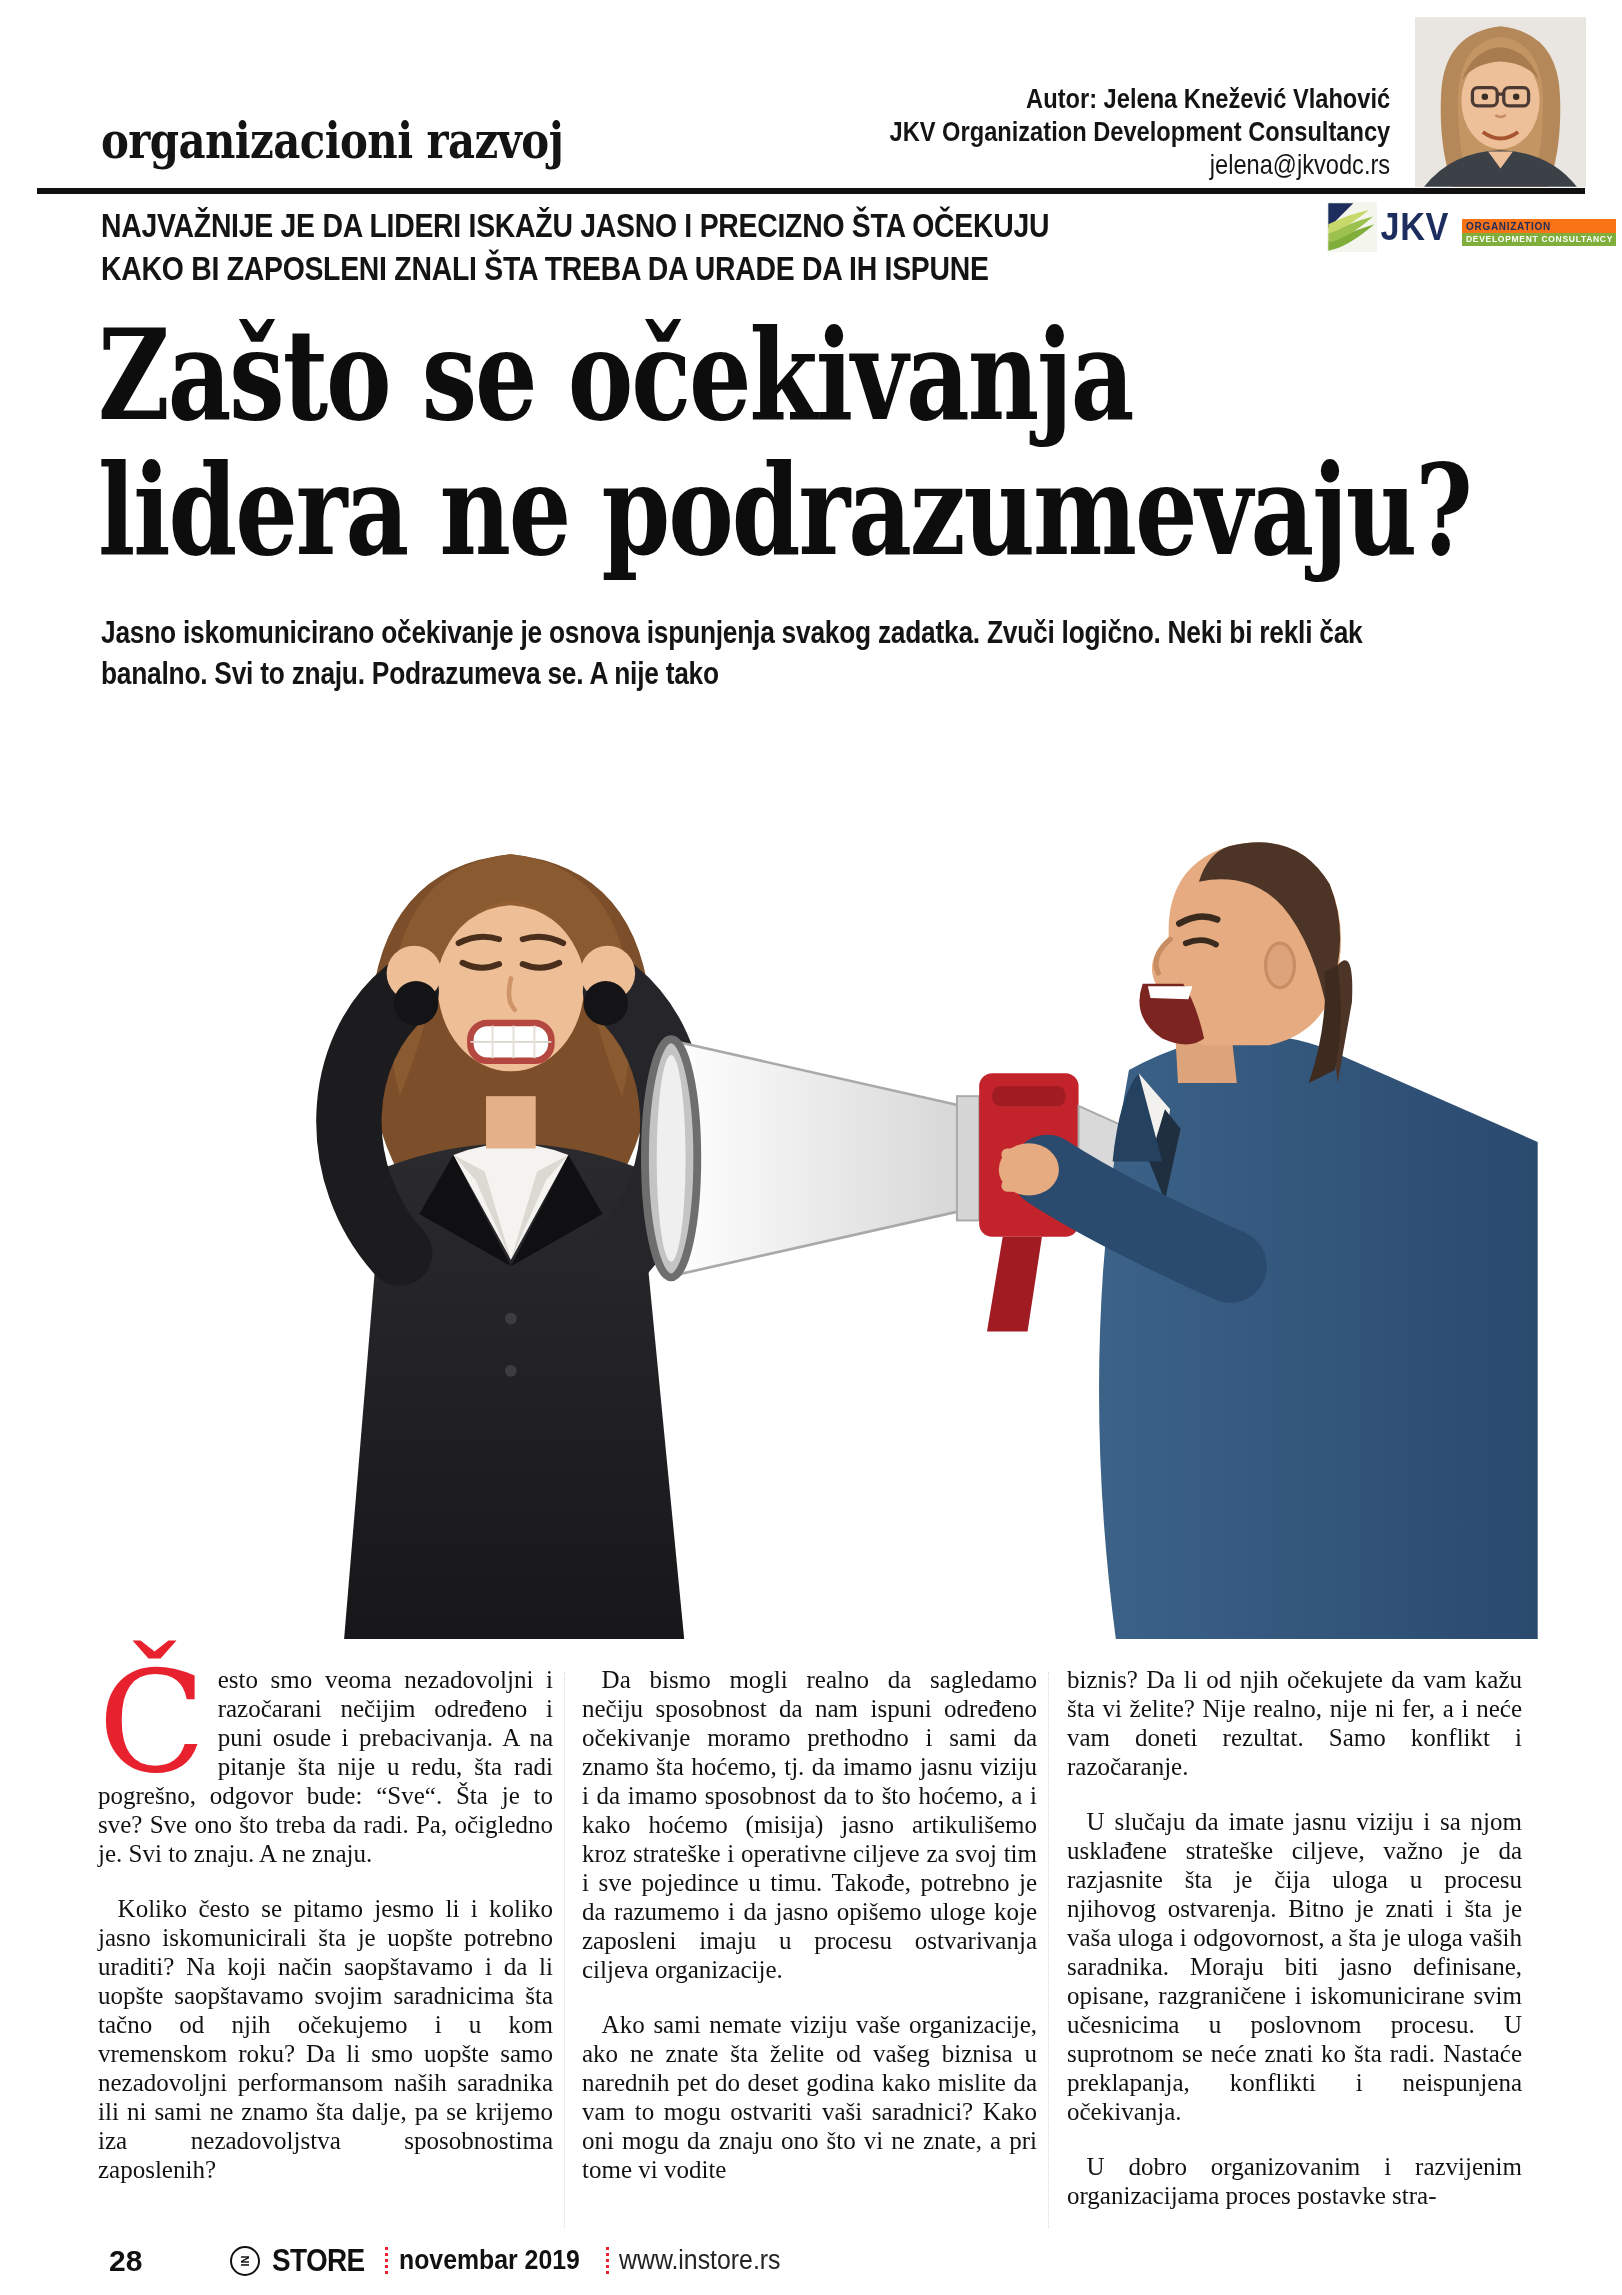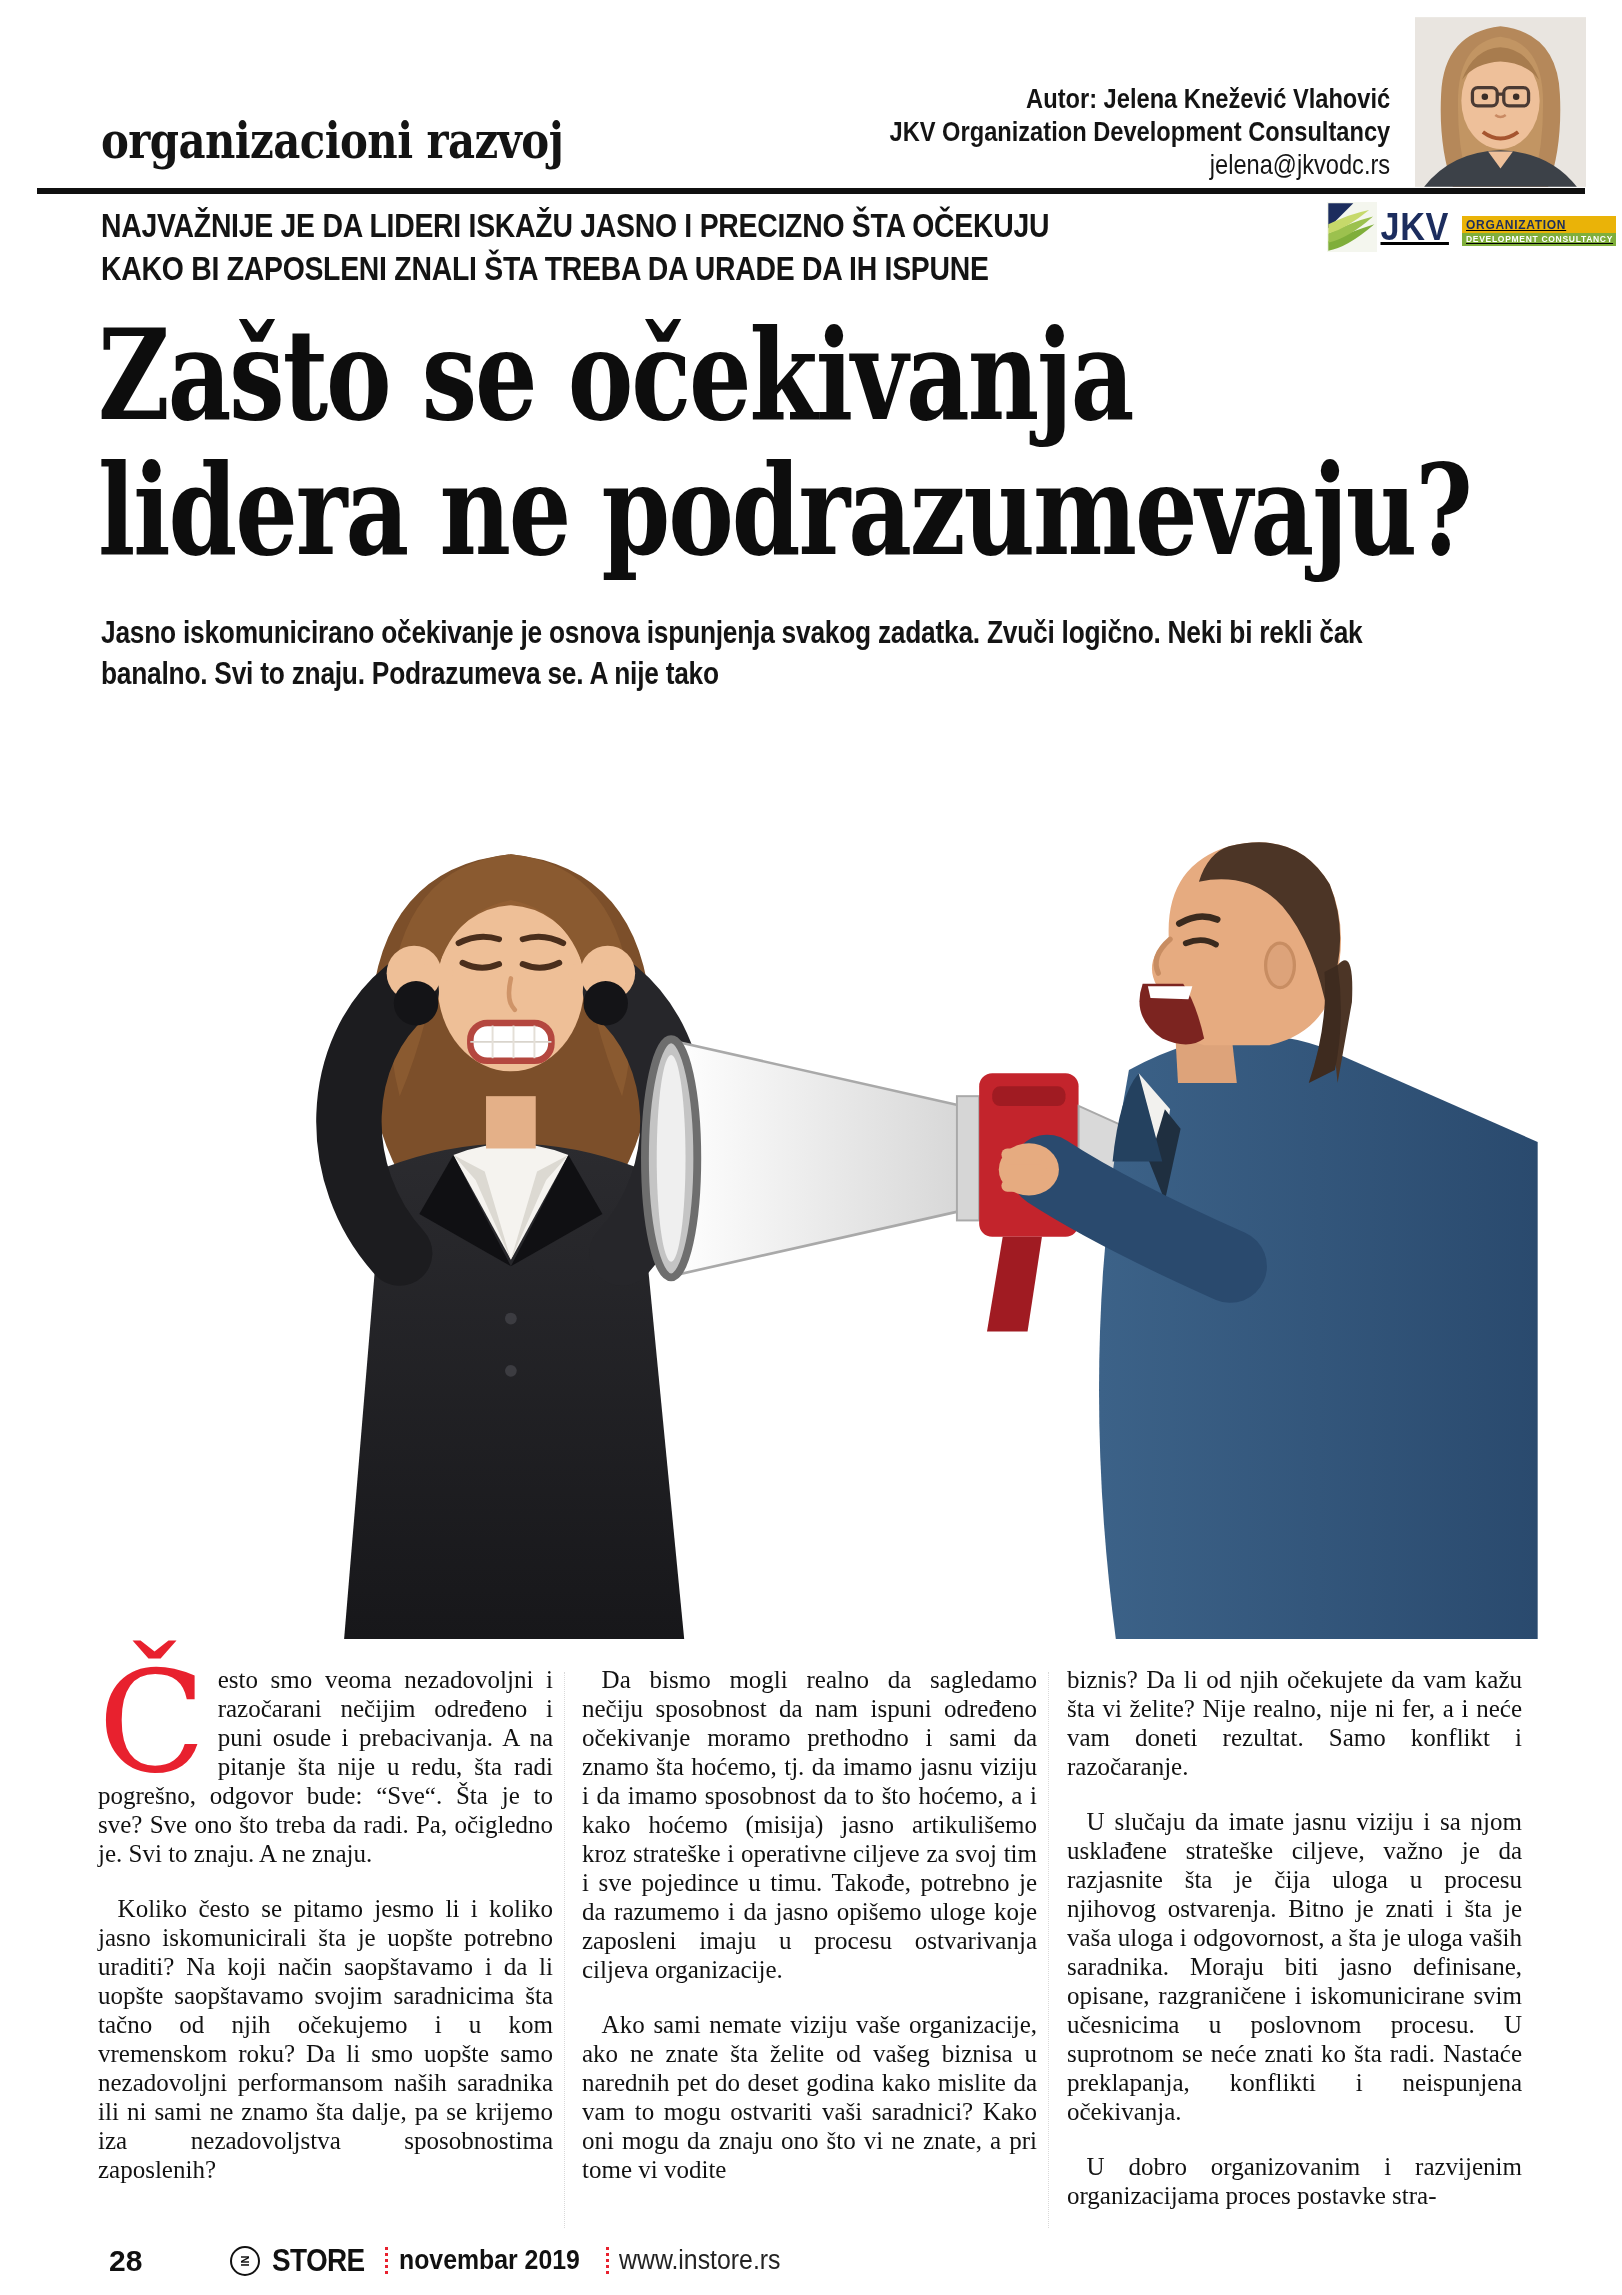--- a/index.html
+++ b/index.html
@@ -23,29 +23,29 @@
   .header-rule{position:absolute;left:37px;top:188px;width:1548px;height:5.9px;background:#101010;}
 
   
   .kicker{
     position:absolute;left:101px;top:204px;
     font-weight:bold;font-size:33px;line-height:43px;color:#141414;
     transform:scaleX(0.86);transform-origin:0 0;letter-spacing:-0.3px;white-space:nowrap;
   }
 
   
-  .jkv-logo{position:absolute;left:1327px;top:202px;width:200px;height:50px;display:flex;align-items:stretch;text-decoration:underline;}
+  .jkv-logo{position:absolute;left:1327px;top:202px;width:200px;height:50px;display:flex;align-items:stretch;}
   .jkv-icon{width:50px;height:50px;flex:0 0 auto;}
   .jkv-word{
     font-weight:bold;font-size:38px;line-height:50px;color:#1c2d5e;
     font-family:"Liberation Sans",sans-serif;transform:scaleX(0.9);transform-origin:0 0;
     padding-left:3.9px;letter-spacing:0.7px;
   }
   .jkv-sub{display:flex;flex-direction:column;justify-content:flex-end;padding-left:5.2px;padding-bottom:6.5px;}
-  .jkv-sub .bar1{background:#eab308;color:#1c2d5e;font-size:12px;font-weight:bold;letter-spacing:0.7px;padding:1.3px 3.9px;white-space:nowrap;}
+  .jkv-sub .bar1{background:#f97316;color:#1c2d5e;font-size:10px;font-weight:bold;letter-spacing:0.7px;padding:1.3px 3.9px;white-space:nowrap;}
   .jkv-sub .bar2{background:#7fae3a;color:#ffffff;font-size:8.5px;font-weight:bold;letter-spacing:0.7px;padding:1.3px 3.9px;white-space:nowrap;}
 
   
   .headline{
     position:absolute;left:98px;top:308px;
     font-family:"DejaVu Serif","Liberation Serif",serif;
     font-weight:bold;font-size:126px;line-height:135px;color:#0d0d0d;
     transform:scaleX(0.78);transform-origin:0 0;letter-spacing:-2.6px;white-space:nowrap;
   }
 

